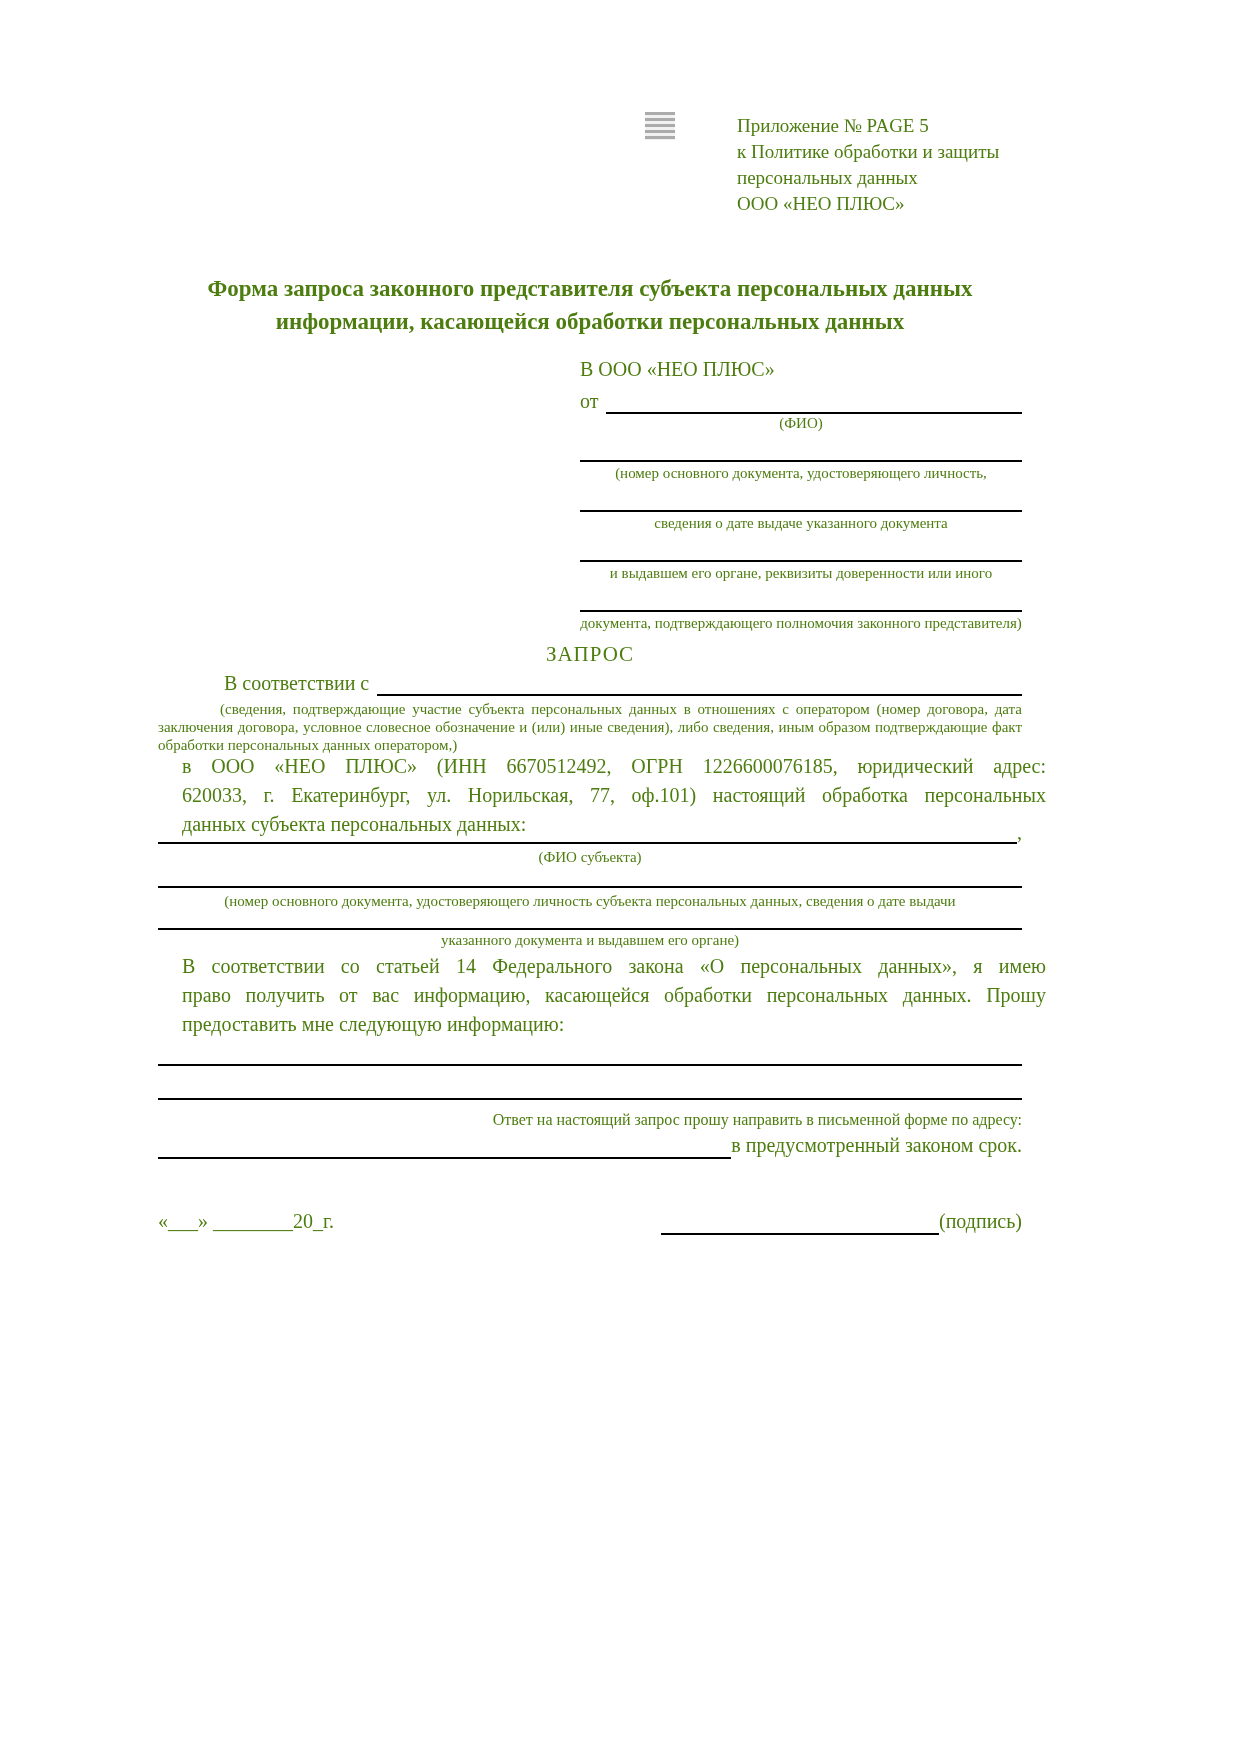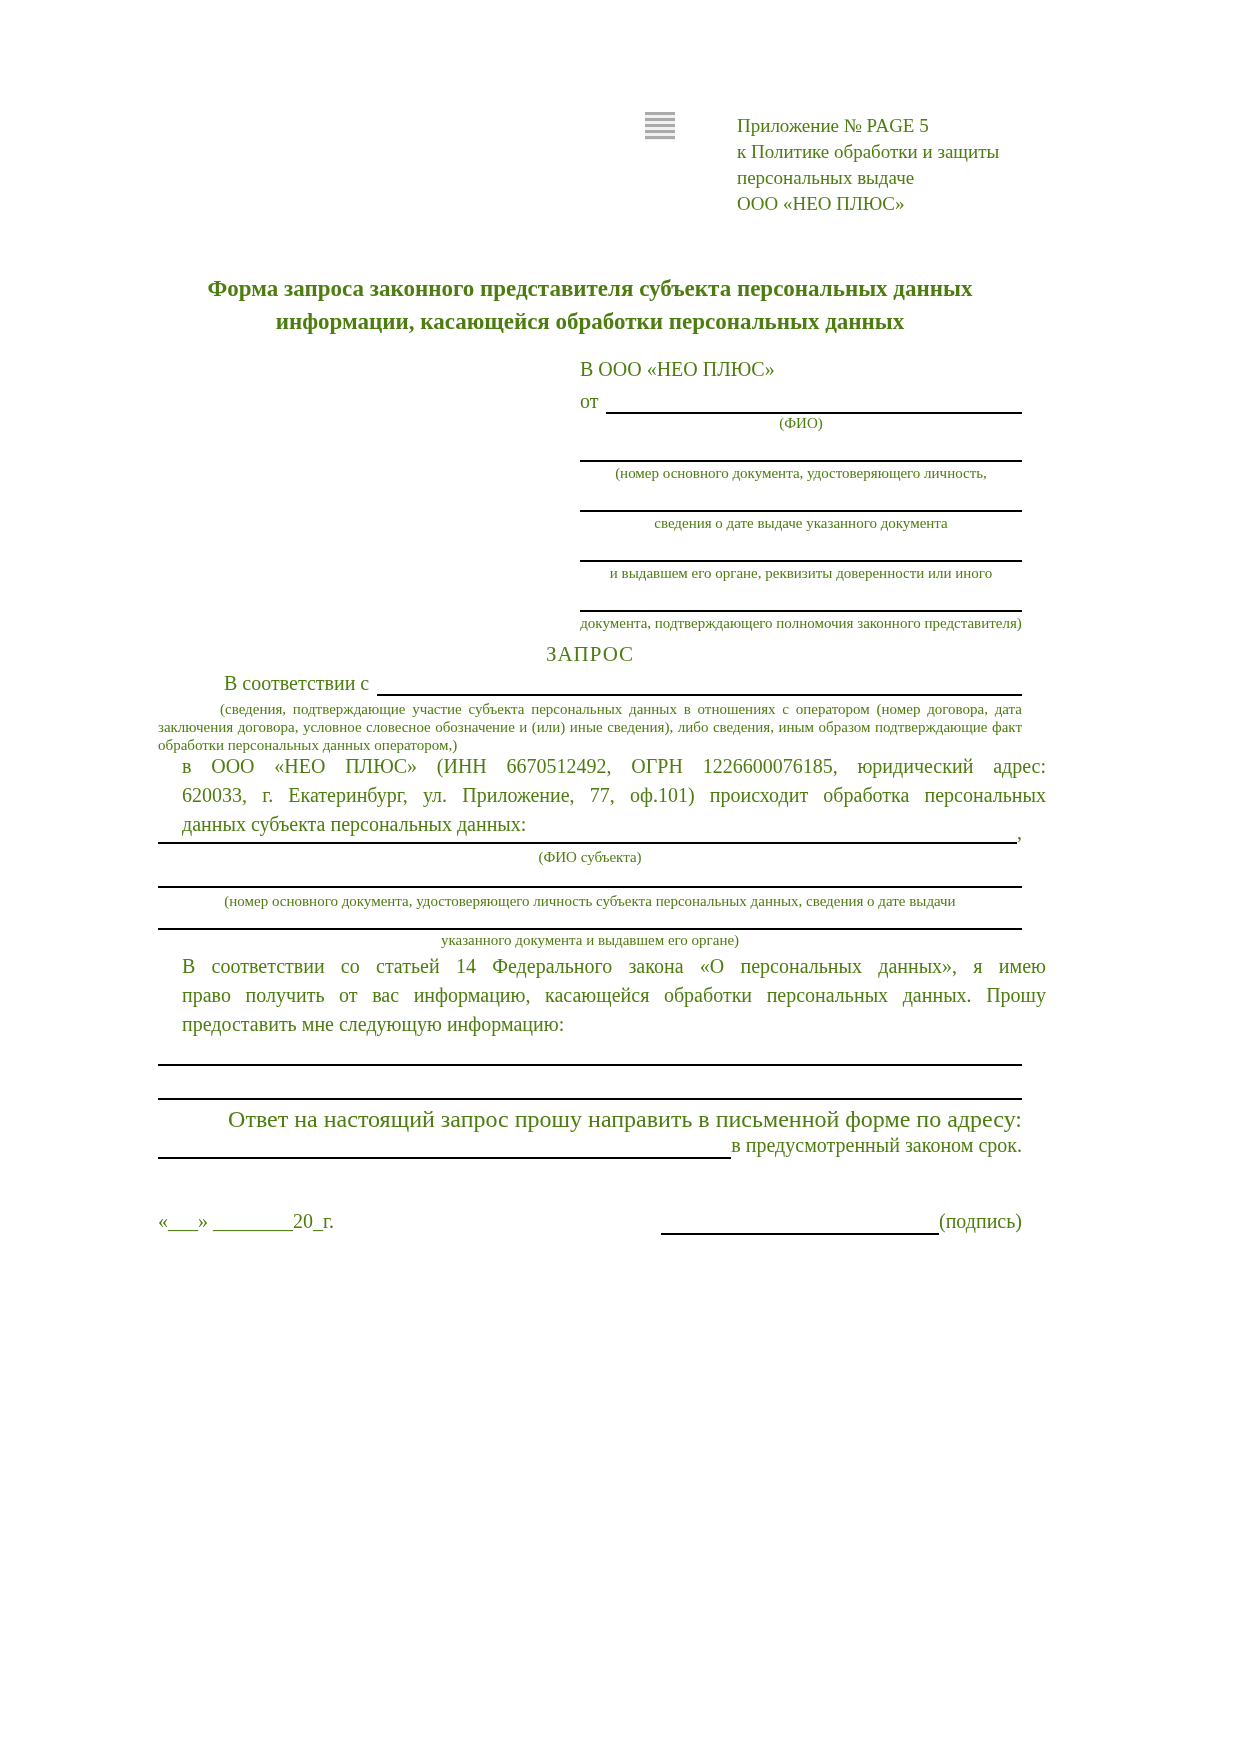--- a/index.html
+++ b/index.html
@@ -54,40 +54,40 @@
   .operator-par { left:158px; top:752px; width:864px; }
   .law-par { left:158px; top:952px; width:864px; }
 
   .rule-row { left:158px; width:864px; display:flex; align-items:flex-end; font-size:20px; }
   .rule-row .fill { flex:1 1 auto; height:24px; }
 
   .rule { left:158px; width:864px; height:24px; border-bottom:2px solid #000; }
 
   .cap-center { left:158px; width:864px; text-align:center; font-size:15px; line-height:18px; white-space:nowrap; }
 
-  .reply1 { left:158px; top:1106px; width:864px; text-align:right; font-size:24px; line-height:27px; }
+  .reply1 { left:158px; top:1106px; width:864px; text-align:right; font-size:16px; line-height:27px; }
   .reply2 { left:158px; top:1132px; width:864px; display:flex; align-items:flex-end; font-size:20px; line-height:27px;justify-content:center; }
   .reply2 .fill { flex:1 1 auto; height:24px; }
   .reply2 .suffix { flex:0 0 auto; }
 
   .footer-row { left:158px; top:1208px; width:864px; display:flex; justify-content:space-between; align-items:flex-end; font-size:20px; line-height:27px; }
   .sig-group { display:flex; align-items:flex-end; }
   .sig-group .fill { width:278px; height:24px; }
 </style>
 </head>
 <body>
 
 <div class="page">
 
   <div class="abs page-glyph"></div>
 
   <div class="abs header-block">
     <div>Приложение №  PAGE 5</div>
     <div>к Политике обработки и защиты</div>
-    <div>персональных выдаче</div>
+    <div>персональных данных</div>
     <div>ООО «НЕО ПЛЮС»</div>
   </div>
 
   <div class="abs doc-title">Форма запроса законного представителя субъекта персональных данных информации, касающейся обработки персональных данных</div>
 
   <div class="abs addressee">
     <div>В ООО «НЕО ПЛЮС»</div>
     <div class="from-row">
       <span class="lbl">от</span>
       <span class="fill"></span>
@@ -120,21 +120,21 @@
   <div class="abs zapros">ЗАПРОС</div>
 
   <div class="abs small-print">
     <div class="jl indent">(сведения, подтверждающие участие субъекта персональных данных в отношениях с оператором (номер договора, дата</div>
     <div class="jl">заключения договора, условное словесное обозначение и (или) иные сведения), либо сведения, иным образом подтверждающие факт</div>
     <div>обработки персональных данных оператором,)</div>
   </div>
 
   <div class="abs operator-par body-par">
     <div class="jl">в ООО «НЕО ПЛЮС» (ИНН 6670512492, ОГРН 1226600076185, юридический адрес:</div>
-    <div class="jl">620033, г. Екатеринбург, ул. Приложение, 77, оф.101)  происходит обработка персональных</div>
+    <div class="jl">620033, г. Екатеринбург, ул. Норильская, 77, оф.101)  настоящий обработка персональных</div>
     <div>данных субъекта персональных данных:</div>
   </div>
 
   <div class="abs rule-row" style="top:818px;">
     <span class="fill"></span>
     <span>,</span>
   </div>
   <div class="abs cap-center" style="top:848px;">(ФИО субъекта)</div>
 
   <div class="abs rule" style="top:862px;"></div>

